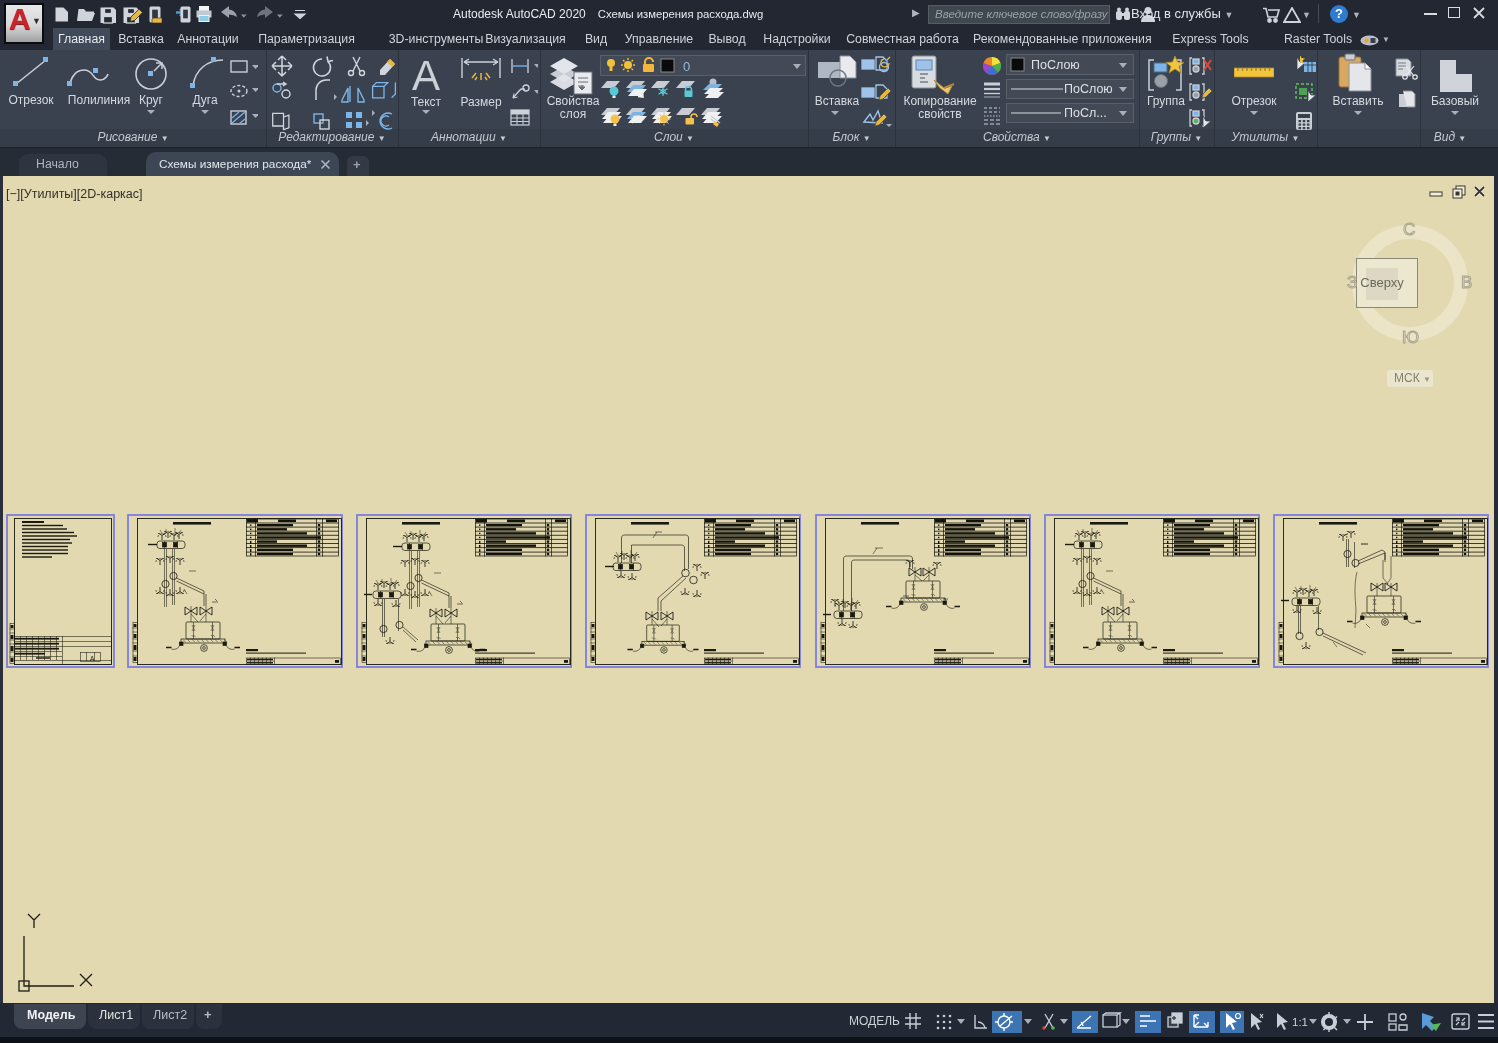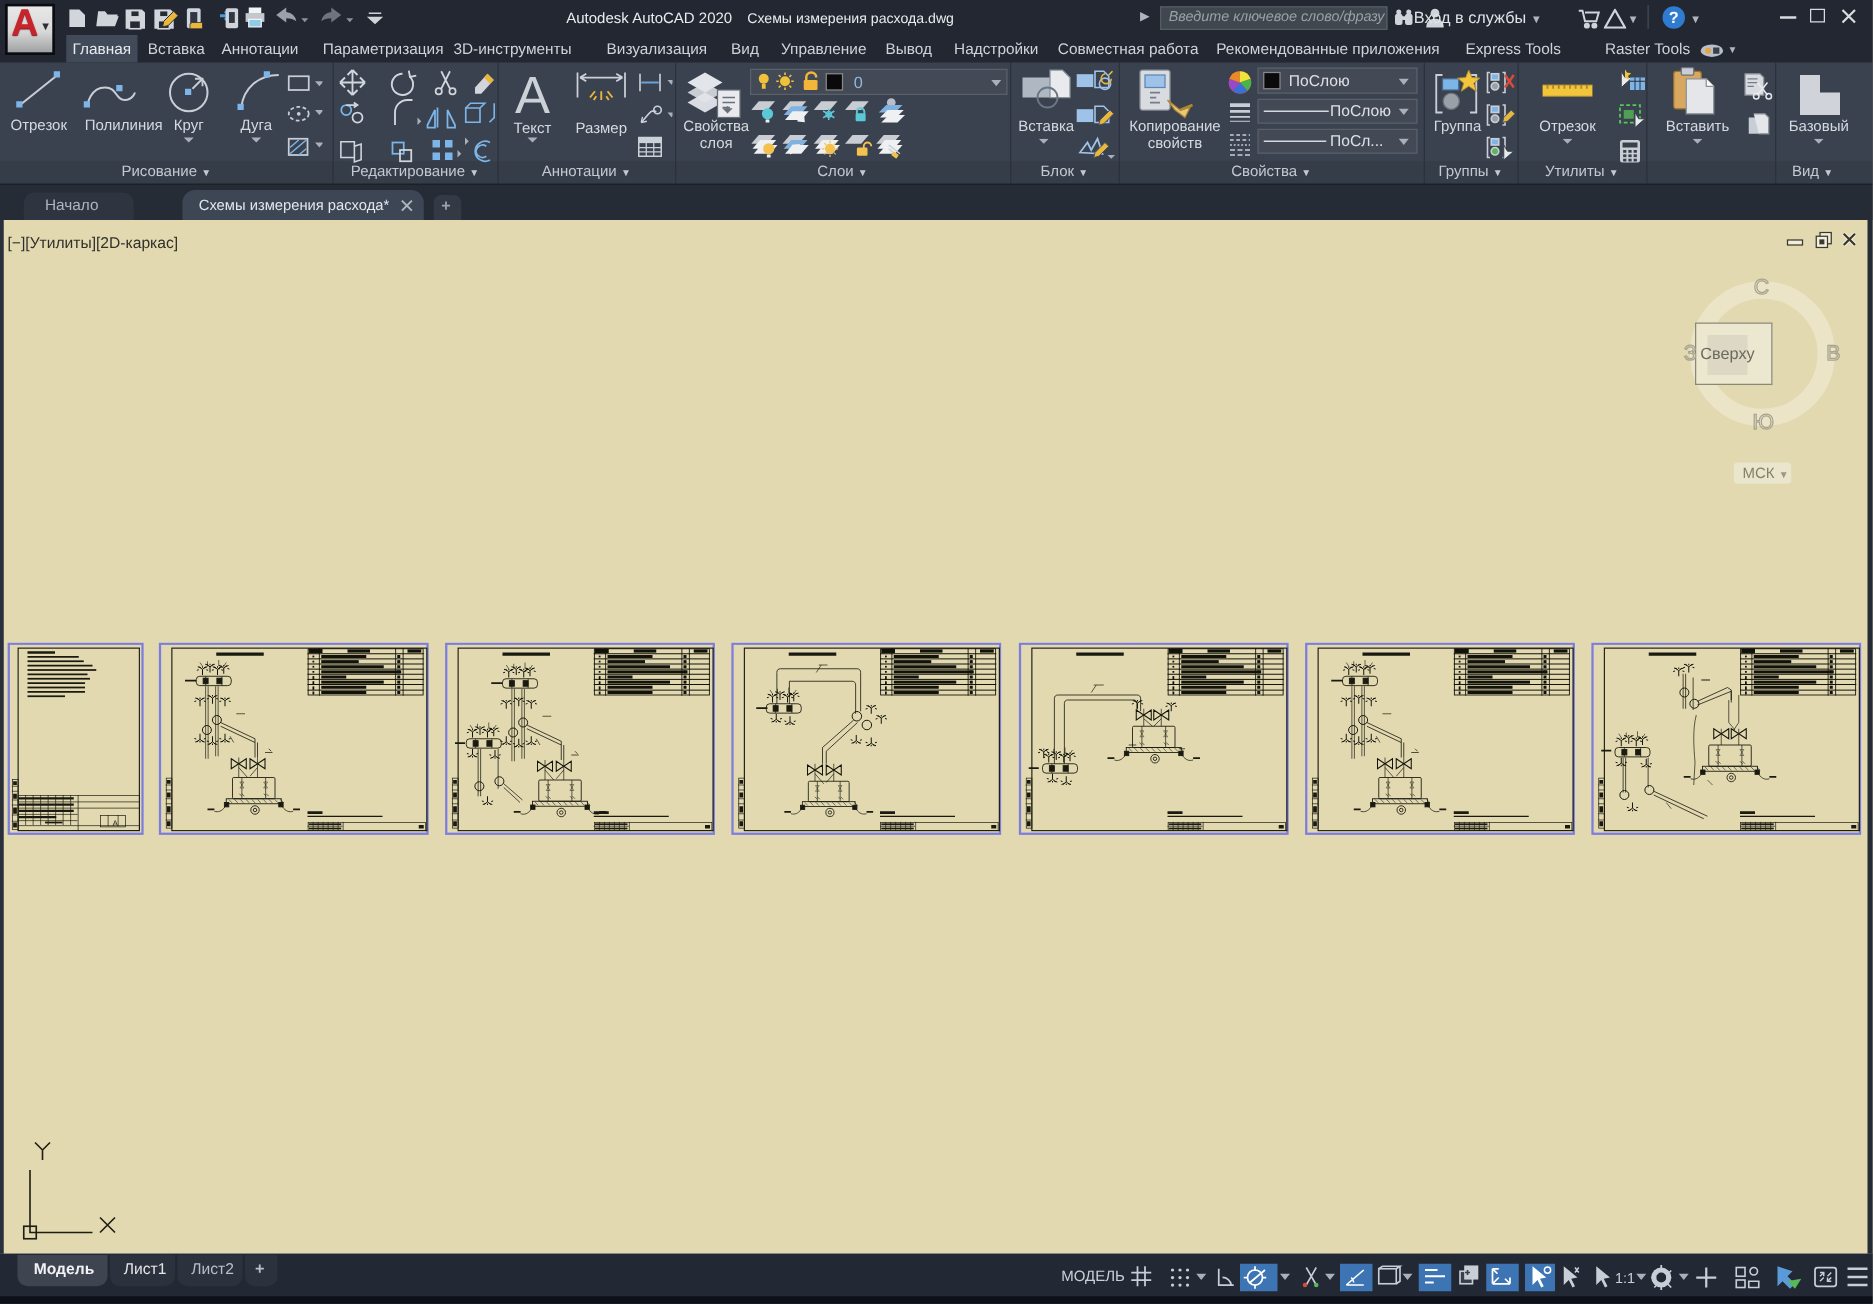--- a/index.html
+++ b/index.html
@@ -6,21 +6,21 @@
 *{box-sizing:border-box;}
 #app{position:relative;width:1498px;height:1043px;}
 .abs{position:absolute;}
 
 #titlebar{position:absolute;left:0;top:0;width:1498px;height:28px;background:#222731;}
 #tabsrow{position:absolute;left:0;top:28px;width:1498px;height:22px;background:#222731;}
 .rtab{position:absolute;top:0;height:22px;line-height:22px;color:#cfd4db;font-size:12.3px;text-align:center;white-space:nowrap;}
 .rtab.active{background:#414a59;color:#e8ebef;}
 #ribbon{position:absolute;left:0;top:50px;width:1498px;height:97px;background:#3a424f;}
 .psep{position:absolute;top:0;width:1px;height:97px;background:#2b313d;}
-.plabel{position:absolute;bottom:3px;height:14px;line-height:14px;font-size:12px;color:#c3c9d1;text-align:center;width:100%;}
+.plabel{position:absolute;bottom:3px;height:14px;line-height:14px;font-size:12px;color:#c3c9d1;text-align:center;width:100%;font-style:italic;}
 .panel{position:absolute;top:0;height:97px;}
 .biglabel{position:absolute;font-size:12px;color:#d5dae0;text-align:center;line-height:13px;}
 #filetabs{position:absolute;left:0;top:147px;width:1498px;height:29px;background:#262c36;border-top:1px solid #1b202a;}
 #canvas{position:absolute;left:0;top:176px;width:1498px;height:827px;background:#e2d9b1;}
 #canvas .leftedge{position:absolute;left:0;top:0;width:3px;height:827px;background:#2a303b;}
 #canvas .rightedge{position:absolute;left:1494px;top:0;width:4px;height:827px;background:#262c37;}
 #statusbar{position:absolute;left:0;top:1003px;width:1498px;height:40px;background:#222834;}
 #bottomstrip{position:absolute;left:0;top:1037px;width:1498px;height:6px;background:#0d1117;}
 svg{display:block;}
 </style>
@@ -111,21 +111,21 @@
     <div class="abs" style="left:1448px;top:7px;width:12px;height:11px;border:1.5px solid #d8dce1;"></div>
     <svg class="abs" style="left:1472px;top:6px;" width="14" height="14" viewBox="0 0 14 14">
         <path d="M2,2 L12,12 M12,2 L2,12" stroke="#d8dce1" stroke-width="1.8"></path>
       </svg>
   </div>
   <div id="tabsrow">
     <div class="rtab active" style="left:53px;width:57px;">Главная</div>
     <div class="rtab" style="left:115px;width:52px;">Вставка</div>
     <div class="rtab" style="left:170px;width:76px;">Аннотации</div>
     <div class="rtab" style="left:255px;width:103px;">Параметризация</div>
-    <div class="rtab" style="left:360px;width:100px;">3D-инструменты</div>
+    <div class="rtab" style="left:386px;width:100px;">3D-инструменты</div>
     <div class="rtab" style="left:483px;width:85px;">Визуализация</div>
     <div class="rtab" style="left:580px;width:32px;">Вид</div>
     <div class="rtab" style="left:622px;width:74px;">Управление</div>
     <div class="rtab" style="left:704px;width:46px;">Вывод</div>
     <div class="rtab" style="left:760px;width:74px;">Надстройки</div>
     <div class="rtab" style="left:845px;width:115px;">Совместная работа</div>
     <div class="rtab" style="left:973px;width:172px;">Рекомендованные приложения</div>
     <div class="rtab" style="left:1168px;width:85px;">Express Tools</div>
     <div class="rtab" style="left:1278px;width:80px;">Raster Tools</div>
     <svg class="abs" style="left:1360px;top:7px;" width="19" height="11" viewBox="0 0 19 11">

